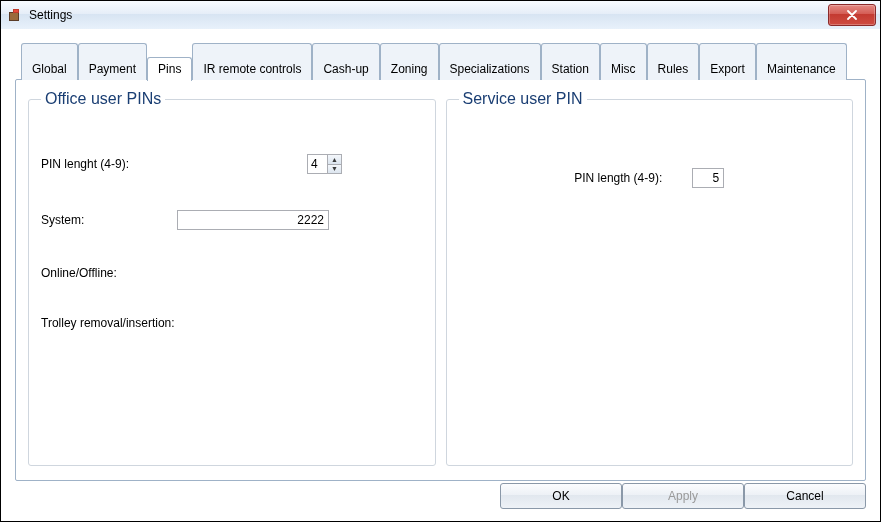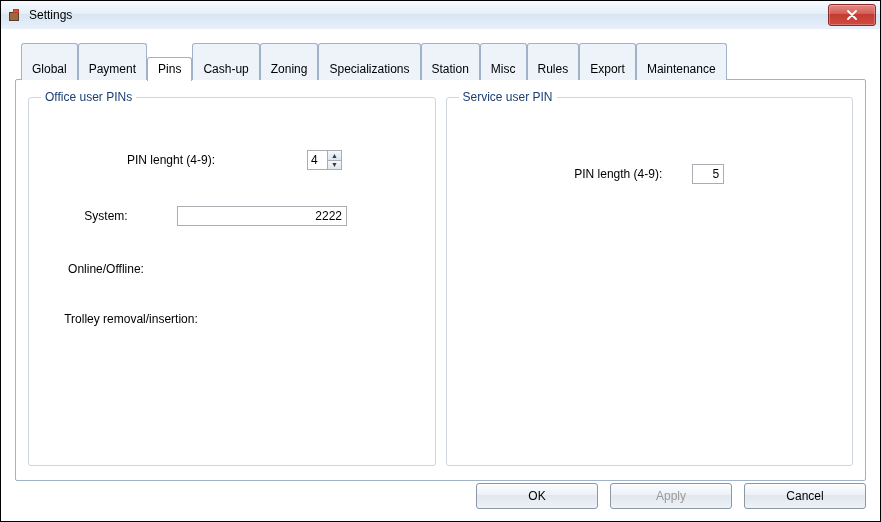--- a/index.html
+++ b/index.html
@@ -112,46 +112,46 @@
     margin: 0;
     padding: 16px 12px 12px 12px;
     flex: 1 1 50%;
     box-sizing: border-box;
     position: relative;
     min-width: 0;
   }
   fieldset.group > legend {
     padding: 0 4px;
     color: #1a3e73;
-    font-size: 12px;
+    font-size: 16px;
   }
   .row {
     display: flex;
     align-items: center;
     margin-top: 36px;
   }
   .row.first { margin-top: 30px; }
   .row .lbl {
     flex: 0 0 auto;
-    text-align: center;
+    text-align: left;
     color: #000;
     margin-right: 6px;
   }
   .left-lbl { width: 260px; }
   .input-text {
     height: 20px;
     border: 1px solid #abadb3;
     background: #fff;
     box-sizing: border-box;
     padding: 1px 4px;
     font: inherit;
     text-align: right;
     color: #000;
   }
-  .input-text.wide { width: 170px; }
+  .input-text.wide { width: 152px; }
   .input-text.narrow { width: 32px; }
 
   .spin-wrap {
     display: inline-flex;
     align-items: stretch;
   }
   .spin-input {
     width: 20px;
     height: 20px;
     border: 1px solid #abadb3;
@@ -190,21 +190,20 @@
     gap: 24px;
   }
   .srow .lbl { margin-right: 6px; }
 
   
   .btnbar {
     position: absolute;
     right: 14px;
     bottom: 12px;
     display: flex;
-    gap: 12px;
   }
   .btn {
     width: 120px;
     height: 24px;
     border: 1px solid #8a98a8;
     border-radius: 3px;
     background: linear-gradient(to bottom, #fbfcfe 0%, #edf1f6 45%, #e1e7ee 46%, #eef2f7 100%);
     color: #000;
     display: flex;
     align-items: center;
@@ -238,20 +237,21 @@
       </svg>
     </div>
   </div>
 
   <div class="client">
 
     <div class="tabstrip">
       <div class="tab">Global</div>
       <div class="tab">Payment</div>
       <div class="tab active">Pins</div>
+      <div class="tab">IR remote controls</div>
       <div class="tab">Cash-up</div>
       <div class="tab">Zoning</div>
       <div class="tab">Specializations</div>
       <div class="tab">Station</div>
       <div class="tab">Misc</div>
       <div class="tab">Rules</div>
       <div class="tab">Export</div>
       <div class="tab">Maintenance</div>
     </div>
 

